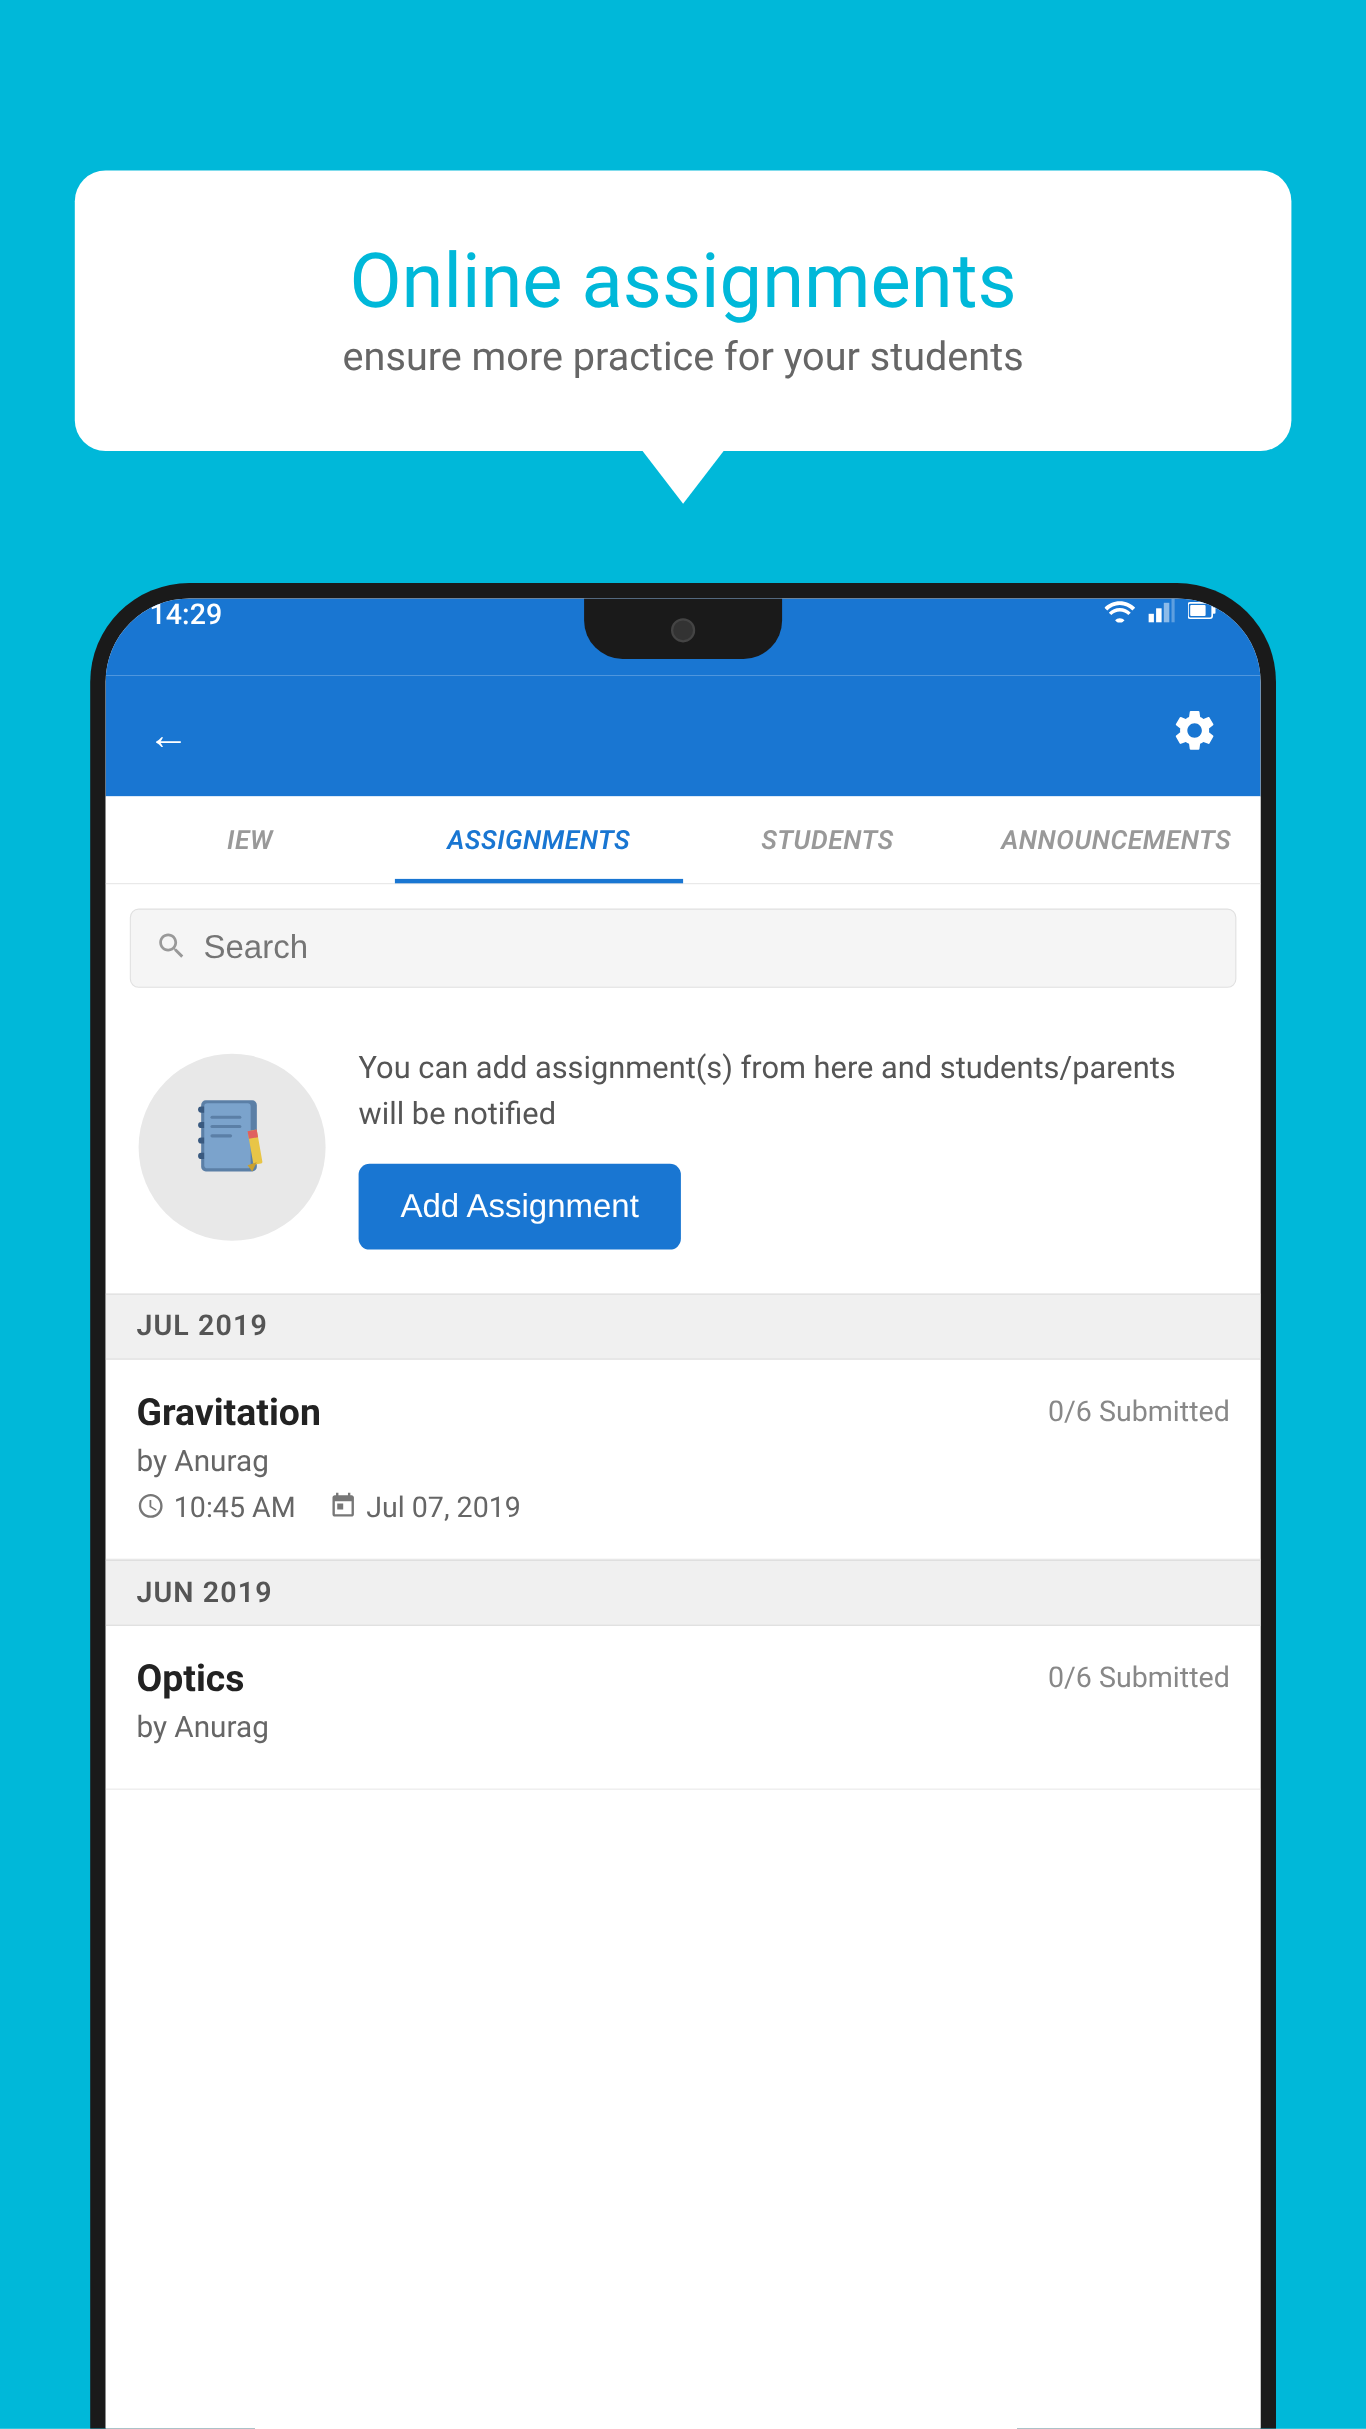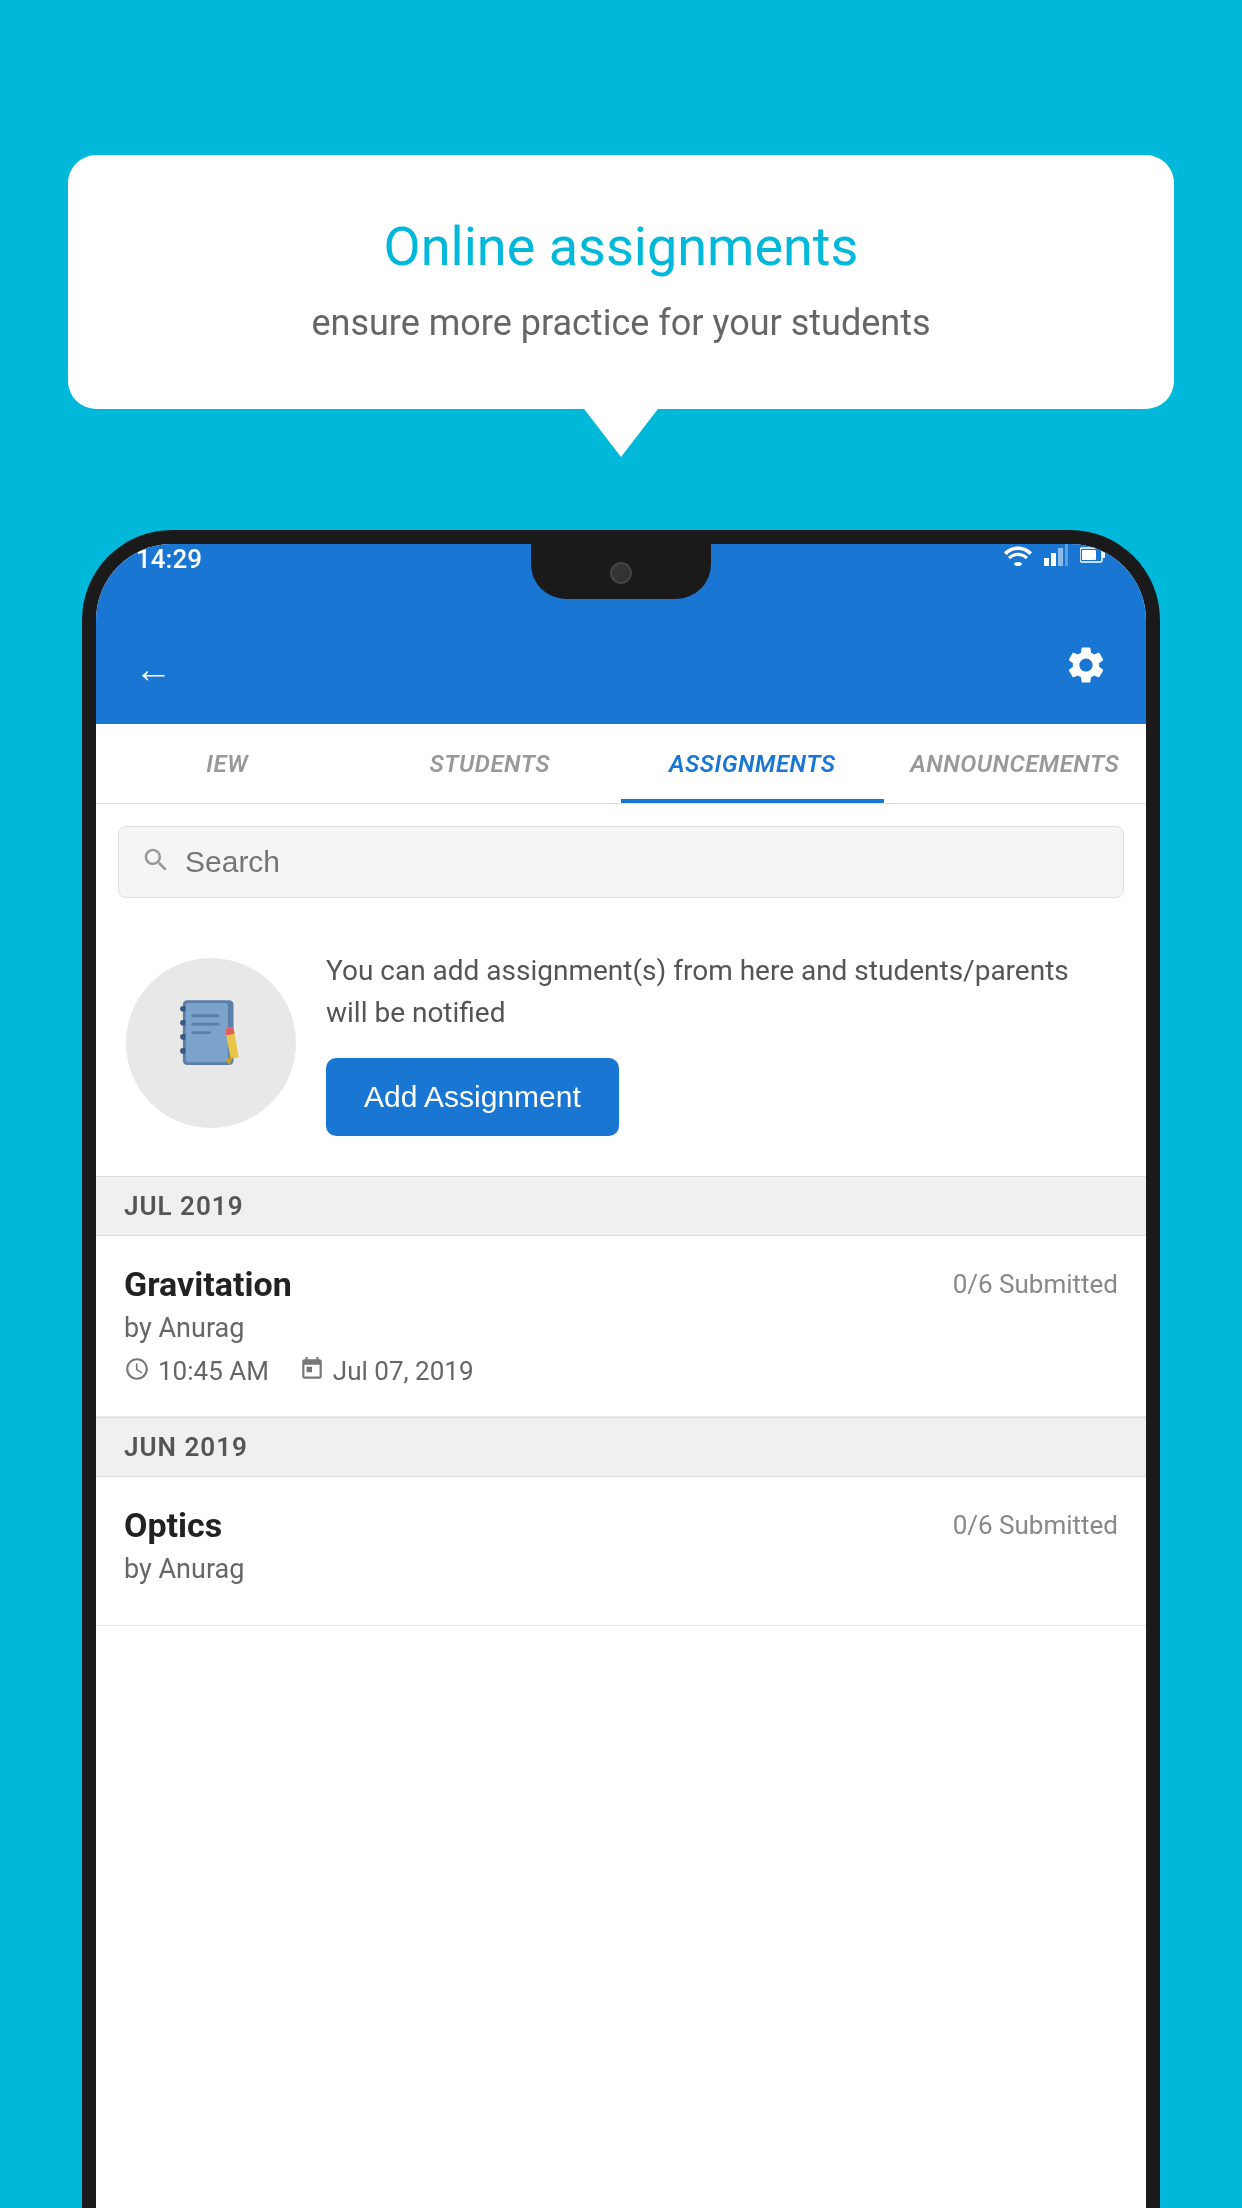--- a/index.html
+++ b/index.html
@@ -36,25 +36,25 @@
       bottom: -48px;
       left: 50%;
       transform: translateX(-50%);
       width: 0;
       height: 0;
       border-left: 40px solid transparent;
       border-right: 40px solid transparent;
       border-top: 52px solid white;
     }
     .bubble-title {
-      font-size: 54px;
+      font-size: 69px;
       font-weight: 400;
       color: #00B8D9;
       line-height: 1.2;
-      margin-bottom: 22px;
+      margin-bottom: 5px;
     }
     .bubble-subtitle {
       font-size: 36px;
       color: #666;
       font-weight: 400;
     }
 
     
     .phone-frame {
       position: absolute;
@@ -372,25 +372,25 @@
         <svg width="44" height="44" viewBox="0 0 24 24" fill="white">
           <path d="M19.14 12.94c.04-.3.06-.61.06-.94 0-.32-.02-.64-.07-.94l2.03-1.58c.18-.14.23-.41.12-.61l-1.92-3.32c-.12-.22-.37-.29-.59-.22l-2.39.96c-.5-.38-1.03-.7-1.62-.94l-.36-2.54c-.04-.24-.24-.41-.48-.41h-3.84c-.24 0-.43.17-.47.41l-.36 2.54c-.59.24-1.13.57-1.62.94l-2.39-.96c-.22-.08-.47 0-.59.22L2.74 8.87c-.12.21-.08.47.12.61l2.03 1.58c-.05.3-.09.63-.09.94s.02.64.07.94l-2.03 1.58c-.18.14-.23.41-.12.61l1.92 3.32c.12.22.37.29.59.22l2.39-.96c.5.38 1.03.7 1.62.94l.36 2.54c.05.24.24.41.48.41h3.84c.24 0 .44-.17.47-.41l.36-2.54c.59-.24 1.13-.56 1.62-.94l2.39.96c.22.08.47 0 .59-.22l1.92-3.32c.12-.22.07-.47-.12-.61l-2.01-1.58zM12 15.6c-1.98 0-3.6-1.62-3.6-3.6s1.62-3.6 3.6-3.6 3.6 1.62 3.6 3.6-1.62 3.6-3.6 3.6z"></path>
         </svg>
       </span>
     </div>
 
     <div class="tabs-bar">
       <div class="tab-item">
         <span>IEW</span>
       </div>
+      <div class="tab-item active">
+        <span>ASSIGNMENTS</span>
+      </div>
       <div class="tab-item">
         <span>STUDENTS</span>
-      </div>
-      <div class="tab-item active">
-        <span>ASSIGNMENTS</span>
       </div>
       <div class="tab-item">
         <span>ANNOUNCEMENTS</span>
       </div>
     </div>
 
     <div class="content-area">
 
       <div class="search-bar">
         <span>

